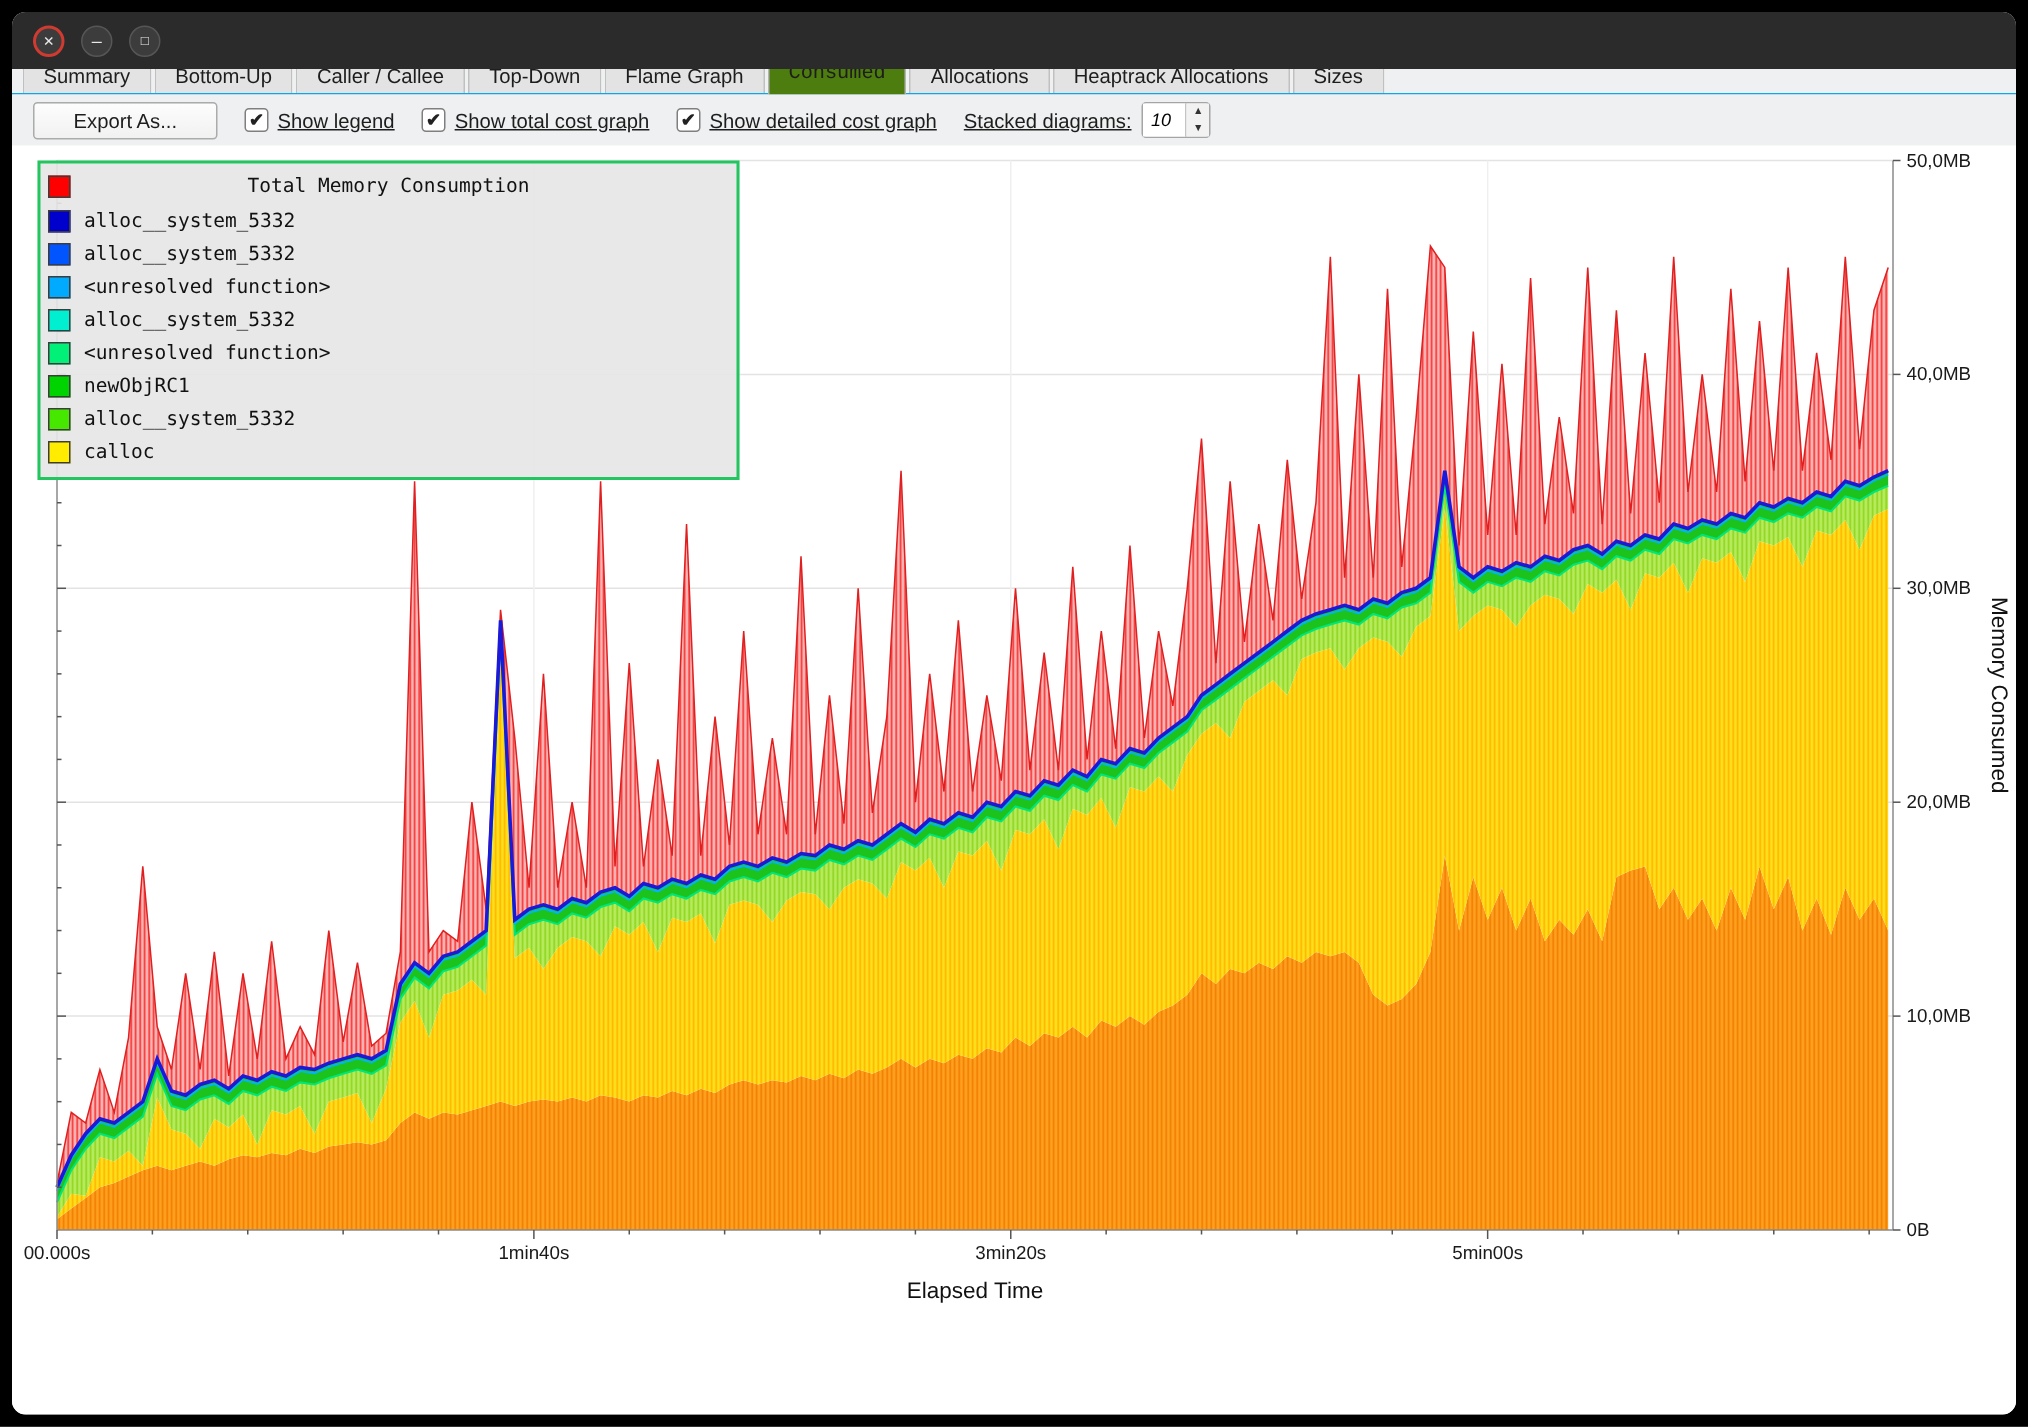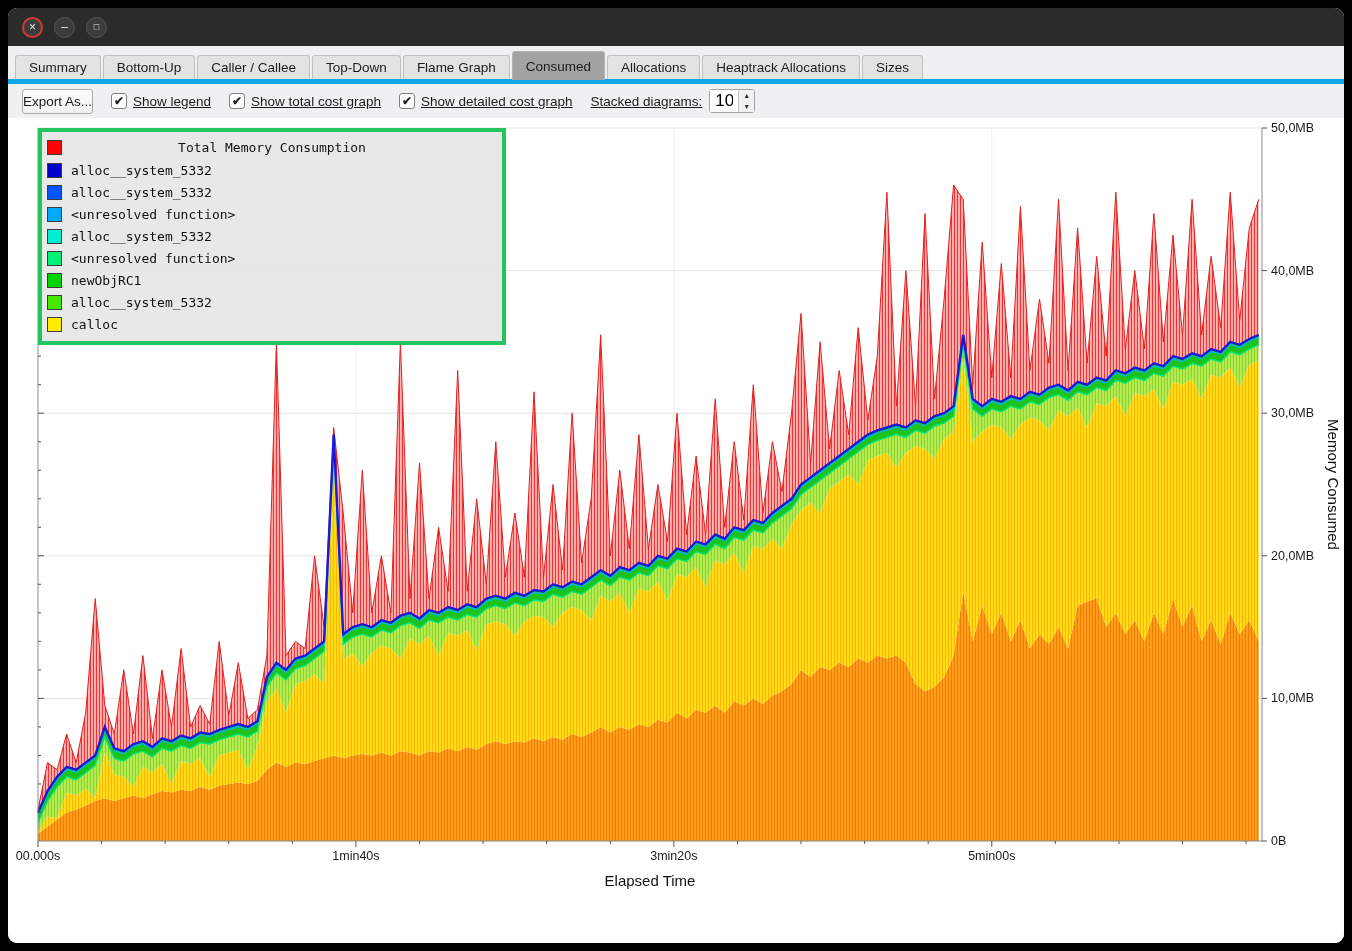--- a/index.html
+++ b/index.html
@@ -24,56 +24,56 @@
   .win-btn.max  { font-size:9px; }
   .win-title { color:#f2f2f2; font-size:13.5px; font-weight:bold; }
 
   
   .menubar { height:26px; background:#222; display:flex; align-items:stretch;
              padding:0 10px; flex:none; }
   .menu-item { padding:0 9px; display:flex; align-items:center; color:#e6e6e6;
                font-size:13.5px; cursor:default; }
 
   
-  .tabrow { display:flex; align-items:flex-end; height:38px; padding:0 0 0 7px;
-            border-bottom:5px solid #0ea5e9; background:#eff0f1; flex:none; }
+  .tabrow { display:flex; align-items:flex-end; height:17px; padding:0 0 0 7px;
+            border-bottom:1px solid #0ea5e9; background:#eff0f1; flex:none; }
   .tab { height:24px; padding:0 13px; font-size:13.5px; color:#1d1d1d;
          background:#e3e3e3; border:1px solid #c0c0c0; border-bottom:none;
          border-radius:3px 3px 0 0; margin-right:2px; cursor:default;
          font-family:"Liberation Sans", sans-serif; }
-  .tab.active { height:29px; background:#a3a3a3; border-color:#b3b3b3;
-                margin-bottom:-1px; }
+  .tab.active { height:29px; background:#4d7c0f; border-color:#b3b3b3;
+                margin-bottom:-1px;font-family:Liberation Mono, monospace; }
 
   
   .toolbar { height:34px; display:flex; align-items:center; gap:18px;
              padding:0 14px; background:#eff0f1; flex:none; }
   .btn { background:linear-gradient(#fdfdfd,#f1f1f1); border:1px solid #ababab;
-         border-radius:3px; padding:4px 0; font-size:13.5px; color:#1d1d1d;
+         border-radius:3px; padding:4px 26px; font-size:13.5px; color:#1d1d1d;
          cursor:default; font-family:"Liberation Sans", sans-serif; }
   .cbgroup { display:flex; align-items:center; gap:6px; cursor:default; }
   .cb-box { width:16px; height:16px; background:#fff; border:1px solid #7f7f7f;
             border-radius:3px; font-size:12px; font-weight:bold; line-height:14px;
             text-align:center; color:#222; }
   .cb-label { font-size:13.5px; color:#1d1d1d;text-decoration:underline; }
   .spin-group { display:flex; align-items:center; gap:7px; }
   .spin { display:flex; border:1px solid #a5a5a5; background:#fff; border-radius:3px; height:24px; }
-  .spin input { width:28px; border:none; outline:none; font-size:17px; padding:0 5px;
-                font-family:"Liberation Sans", sans-serif; }
+  .spin input { width:28px; border:none; outline:none; font-size:12px; padding:0 5px;
+                font-family:"Liberation Sans", sans-serif;font-style:italic; }
   .spin-btns { display:flex; flex-direction:column; border-left:1px solid #c4c4c4; }
   .spin-btn { flex:1; font-size:7px; line-height:10px; padding:0 4px; background:#f2f2f2;
               border:none; color:#333; cursor:default; }
 
   
   .chart-wrap { flex:1; background:#fff; position:relative; }
   svg { display:block; }
   svg text { font-family:"Liberation Sans", sans-serif; }
 
   
-  .legend { position:absolute; left:30px; top:10px; width:468px;
-            background:rgba(230,230,230,0.92); border:4px solid #22c55e;
+  .legend { position:absolute; left:17px; top:10px; width:468px;
+            background:rgba(230,230,230,0.92); border:2px solid #22c55e;
             padding:4px 0 6px 0; }
   .legend-title-row { position:relative; height:23px; display:flex; align-items:center; }
   .legend-title-swatch { position:absolute; left:5px; width:15px; height:15px;
                          border:1px solid #3c3c3c; }
   .legend-title { flex:1; text-align:center; font:13px "DejaVu Sans Mono", monospace;
                   color:#111; }
   .legend-row { display:flex; align-items:center; height:22px; padding-left:5px; gap:9px; }
   .swatch { width:15px; height:15px; border:1px solid #3c3c3c; flex:none; }
   .legend-label { font:13px "DejaVu Sans Mono", monospace; color:#111; }
 </style>

